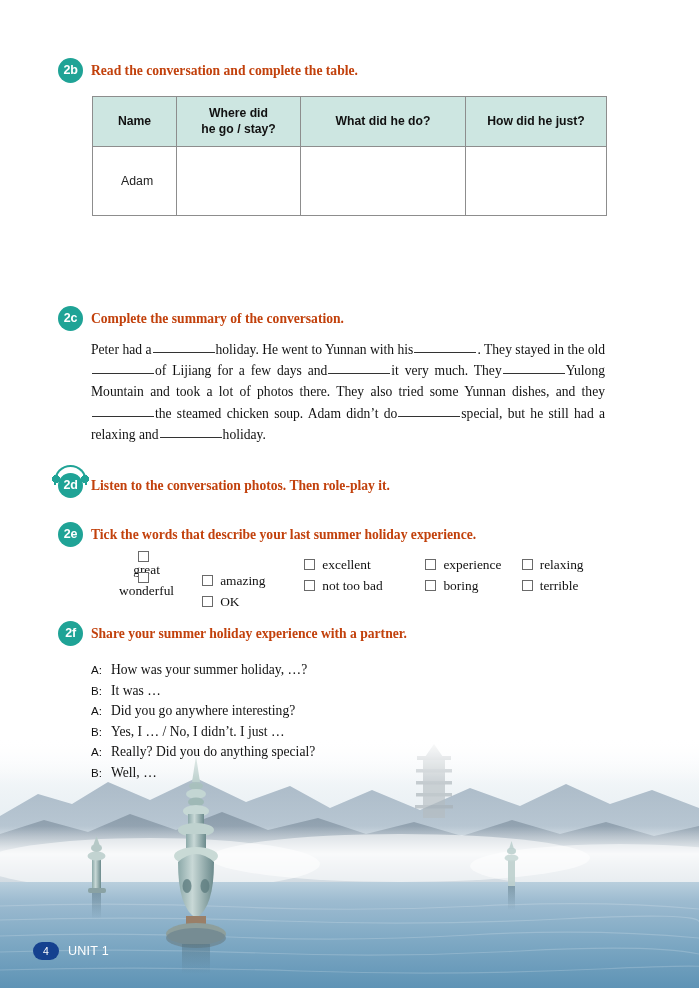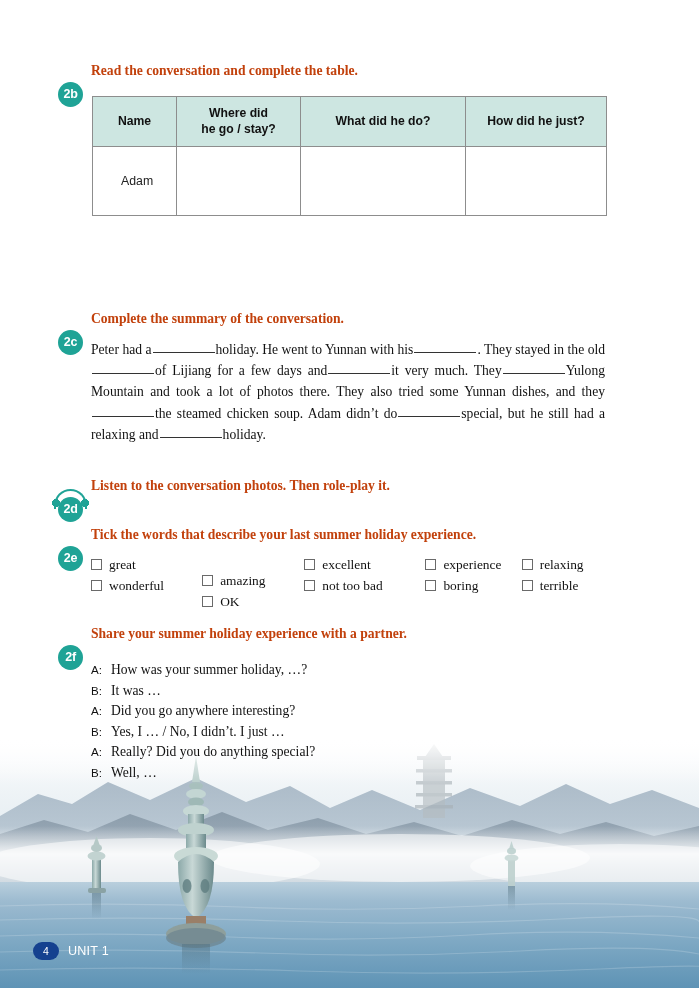--- a/index.html
+++ b/index.html
@@ -48,21 +48,20 @@
     height: 25px;
     border-radius: 50%;
     background: #1fa396;
     color: #ffffff;
     font-family: "Liberation Sans", sans-serif;
     font-weight: bold;
     font-size: 12.5px;
     line-height: 25px;
     text-align: center;
     letter-spacing: -0.3px;
-    margin-top: 24px;
   }
   .badge.audio::before {
     
     content: "";
     position: absolute;
     left: -4px;
     top: -8px;
     width: 33px;
     height: 20px;
     border: 2.6px solid #1fa396;
@@ -172,21 +171,21 @@
     color: #111;
   }
   .tickcell .box {
     width: 9px;
     height: 9px;
     border: 1px solid #6a6a6a;
     background: #fff;
     margin-right: 7px;
     flex: none;
   }
-  .w1 { width: 112px; }
+  .w1 { width: 112px; flex-direction: column; }
   .w2 { width: 103px; margin-top: 32px; }
   .w3 { width: 122px; }
   .w4 { width: 97px; }
   .w5 { width: 90px; }
 
   
   #dialogue {
     position: absolute;
     left: 91px;
     top: 662px;

